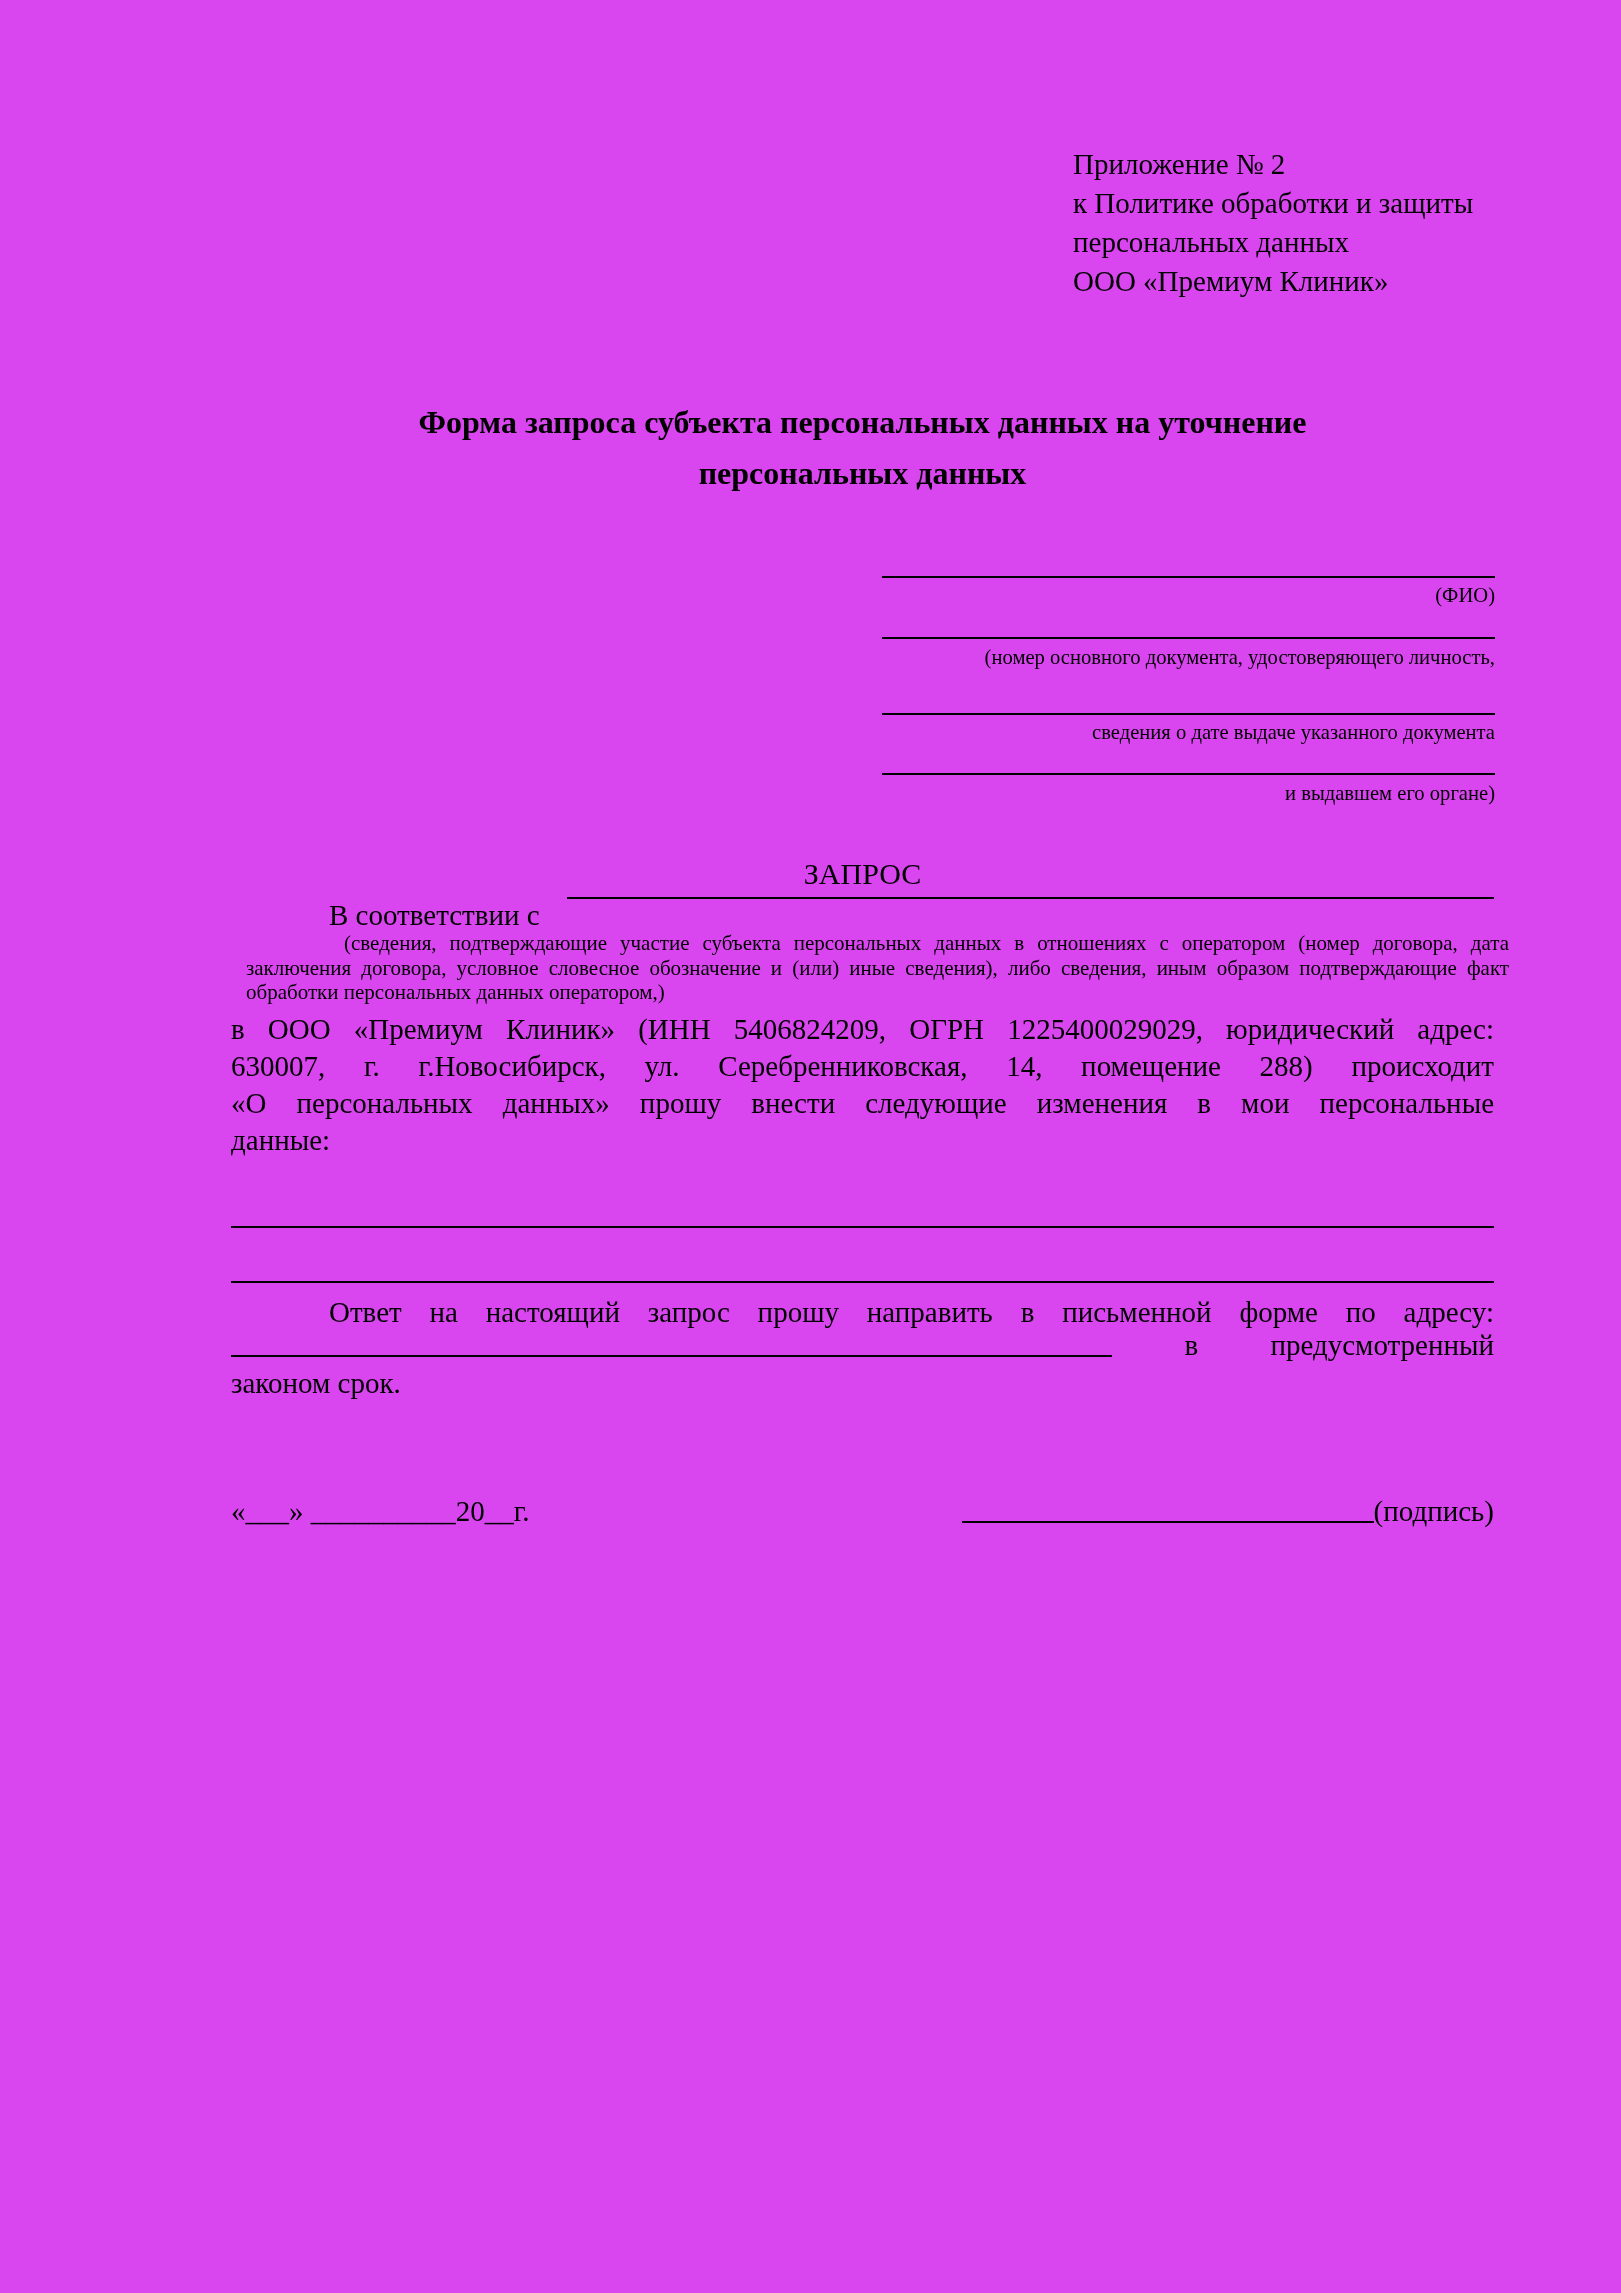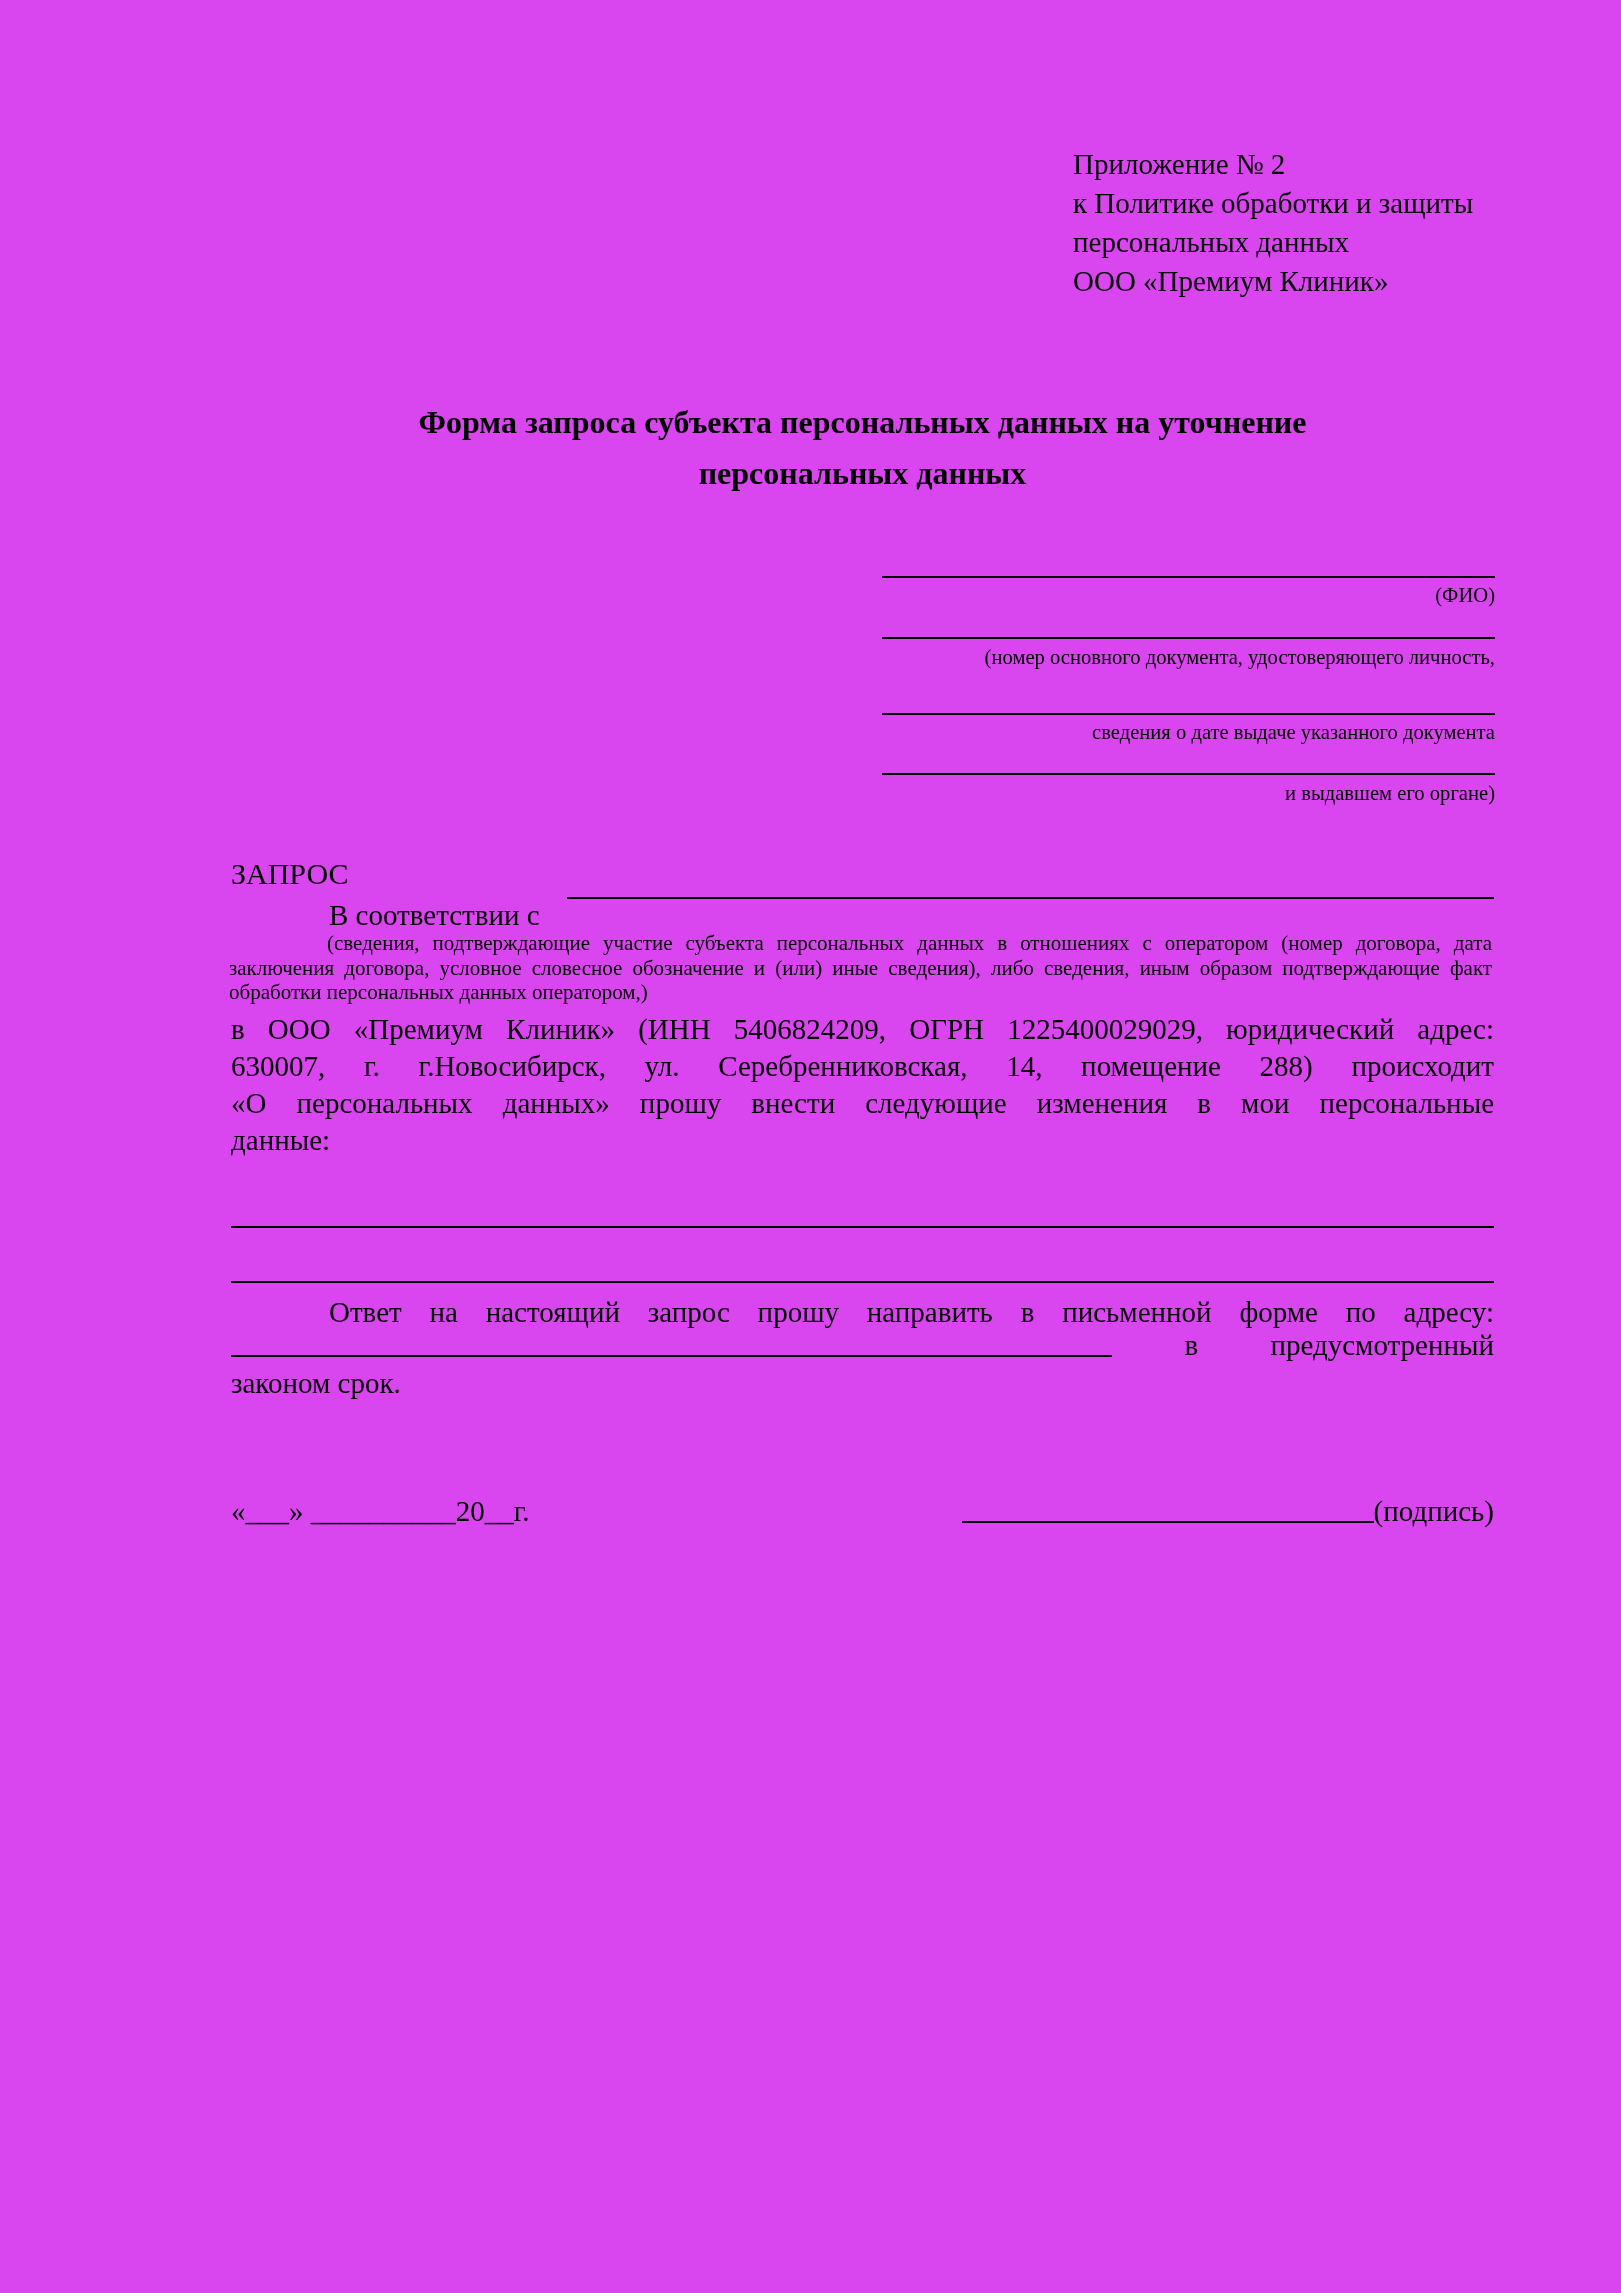--- a/index.html
+++ b/index.html
@@ -52,21 +52,21 @@
     width: 613px;
     text-align: right;
     font-size: 20.6px;
     line-height: 24.5px;
   }
   .zapros {
     position: absolute;
     left: 231px;
     top: 855px;
     width: 1263px;
-    text-align: left;
+    text-align: center;
     font-size: 30px;
   }
   .accordance {
     position: absolute;
     left: 231px;
     top: 897px;
     width: 1263px;
     display: flex;
     align-items: flex-start;
     gap: 20px;
@@ -74,21 +74,21 @@
   .accordance .lbl { margin-left: 98px; white-space: pre; }
   .fill {
     flex: 1;
     height: 0;
     border-bottom: 2.9px solid #000;
     margin-bottom: 6.9px;
     margin-left: 7.8px;
   }
   .small-note {
     position: absolute;
-    left: 229px;
+    left: 246px;
     top: 931px;
     width: 1263px;
     font-size: 21px;
     line-height: 24.5px;
   }
   .jline { text-align: justify; text-align-last: justify; }
   .indent { text-indent: 98px; }
   .body-par {
     position: absolute;
     left: 231px;

